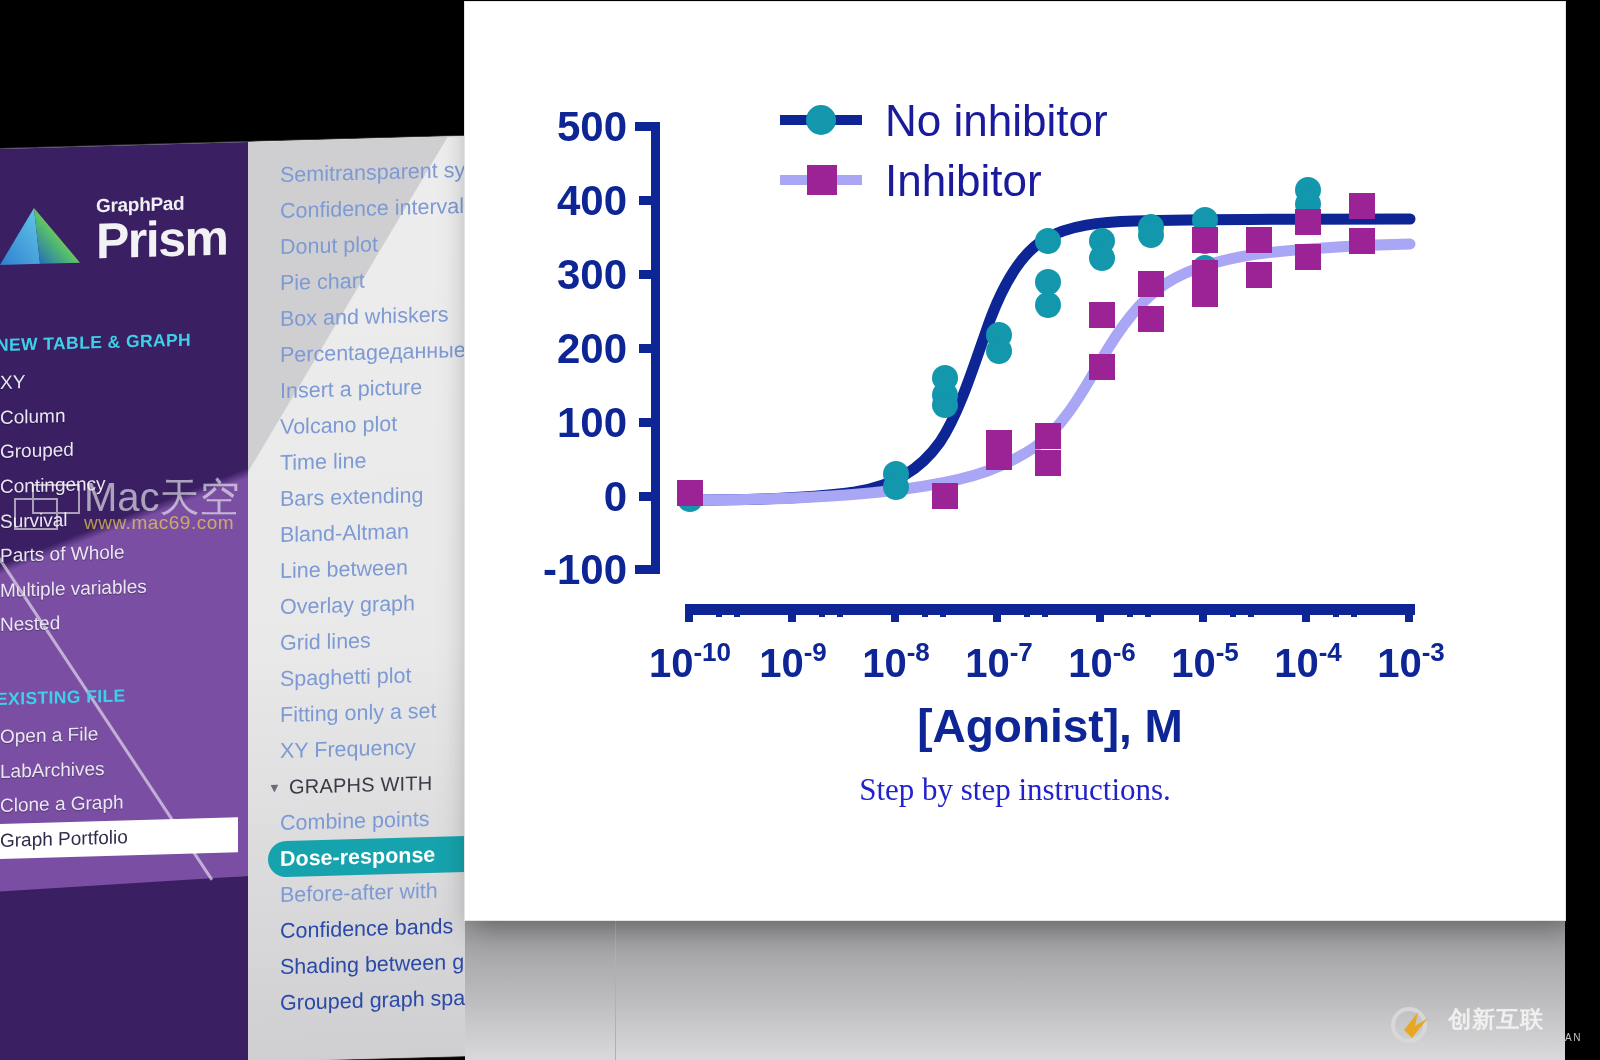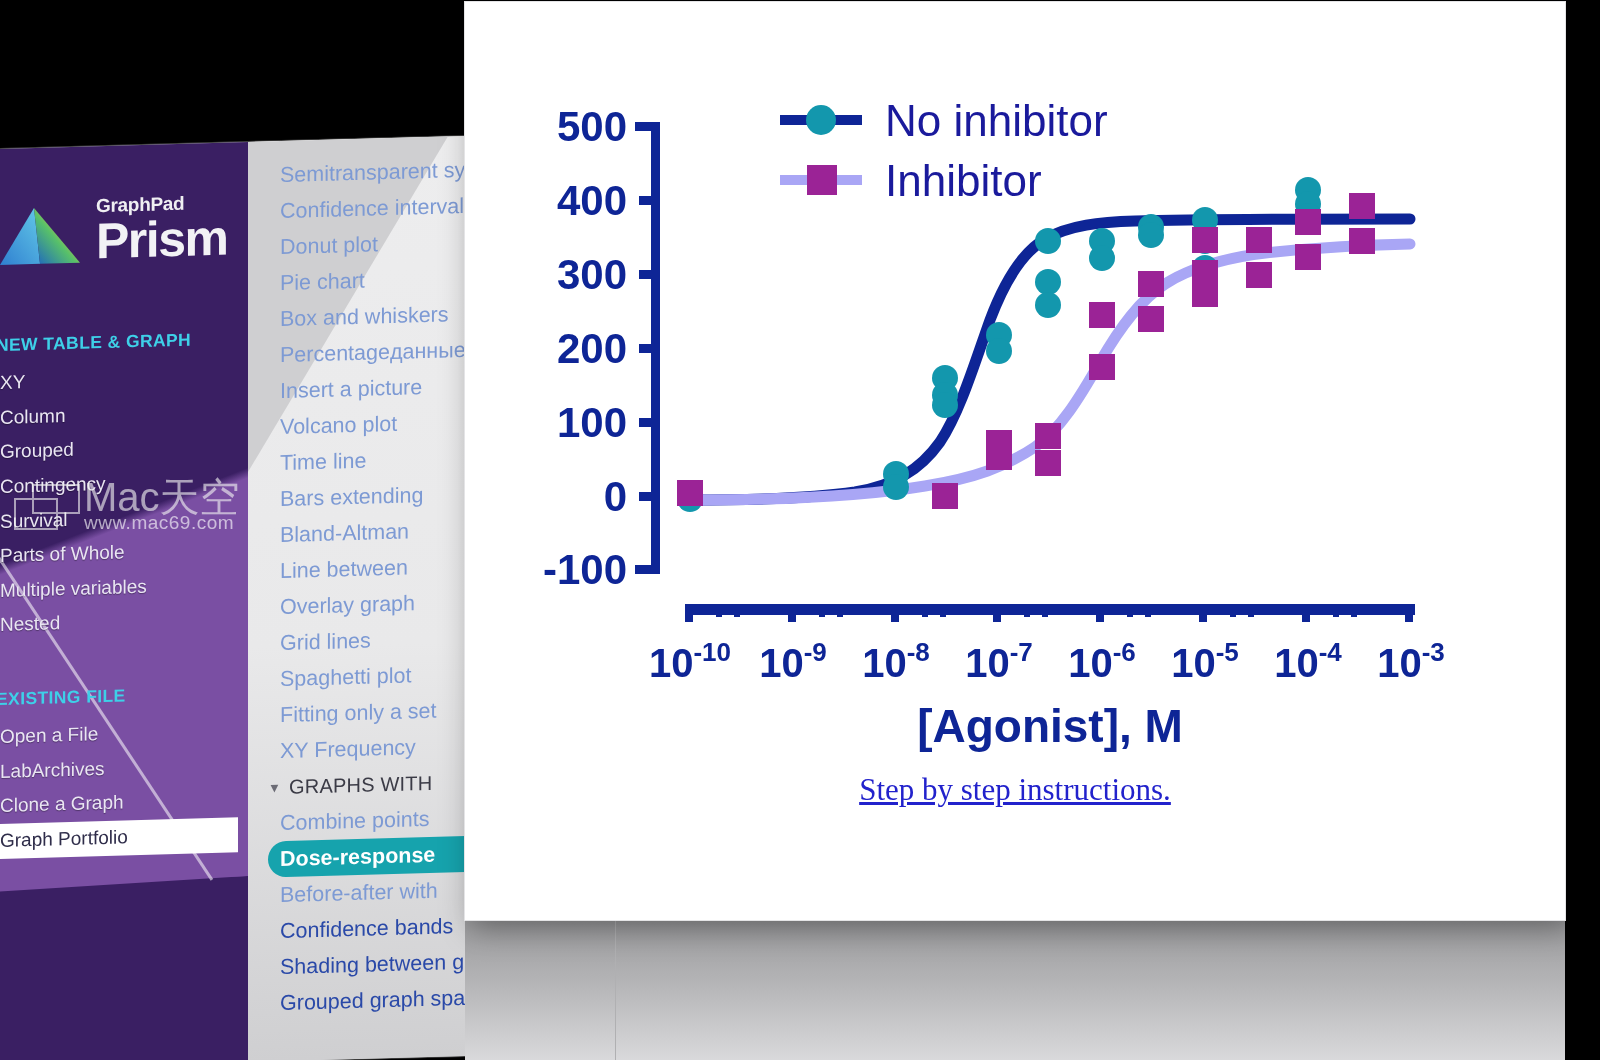--- a/index.html
+++ b/index.html
@@ -100,21 +100,21 @@
 
   
   .wm-mac{
     position:absolute;left:14px;top:478px;z-index:40;
     display:flex;align-items:center;gap:8px;opacity:.62;pointer-events:none;
   }
   .wm-icons{position:relative;width:62px;height:44px;}
   .wm-icons .b1{position:absolute;left:18px;top:0;width:44px;height:26px;border:2px solid #f0f0f0;}
   .wm-icons .b2{position:absolute;left:0;top:14px;width:40px;height:28px;border:2px solid #f0f0f0;background:transparent;}
   .wm-txt{color:#f2f2f2;font-size:40px;line-height:.95;font-weight:400;}
-  .wm-sub{color:#ffffff;font-size:19px;letter-spacing:.5px;margin-top:-4px;}
+  .wm-sub{color:#fde047;font-size:19px;letter-spacing:.5px;margin-top:-4px;}
 
   .wm-cx{
     position:absolute;right:18px;bottom:14px;z-index:60;
     display:flex;align-items:center;gap:10px;opacity:.95;pointer-events:none;
   }
   .cx-mark{width:50px;height:42px;}
   .cx-cn{color:#f3f3f3;font-size:23px;font-weight:700;letter-spacing:1px;line-height:1.05;}
   .cx-en{color:#cfcfcf;font-size:10px;letter-spacing:1.6px;}
 
   
@@ -126,21 +126,21 @@
   }
   .card-inner{position:absolute;left:0;top:0;width:1100px;height:852px;}
 
   .chart-svg{position:absolute;left:70px;top:60px;}
 
   .link-row{
     position:absolute;left:0;top:770px;width:1100px;text-align:center;
   }
   .step-link{
     font-family:"Liberation Serif", serif;
-    font-size:31px;color:#2222cc;text-decoration:underline;cursor:pointer;
+    font-size:31px;color:#2222cc;cursor:pointer;
   }
   .bottom-strip{
     position:absolute;left:0;top:918px;width:1100px;height:142px;
     background:linear-gradient(180deg,#9a9a9c 0%,#b5b5b7 45%,#dadadc 100%);
     z-index:28;
   }
   .bottom-strip .divider{
     position:absolute;left:150px;top:0;width:1px;height:142px;background:#b0b0b2;
   }
 </style>
@@ -433,14 +433,24 @@
     <div class="wm-icons">
       <div class="b1"></div>
         <div class="b2"></div>
     </div>
     <div>
       <div class="wm-txt">Mac天空</div>
       <div class="wm-sub">www.mac69.com</div>
     </div>
   </div>
 
+  <div class="wm-cx">
+    <svg class="cx-mark" viewBox="0 0 50 42">
+      <circle cx="21" cy="21" r="16" fill="none" stroke="#d9d9d9" stroke-width="4"></circle>
+      <path d="M16 26 L30 8 L27 22 L40 14 L24 34 Z" fill="#e9a61b"></path>
+    </svg>
+    <div>
+      <div class="cx-cn">创新互联</div>
+      <div class="cx-en">CHUANG XIN HU LIAN</div>
+    </div>
+  </div>
 
 </div>
 
 </body></html>

